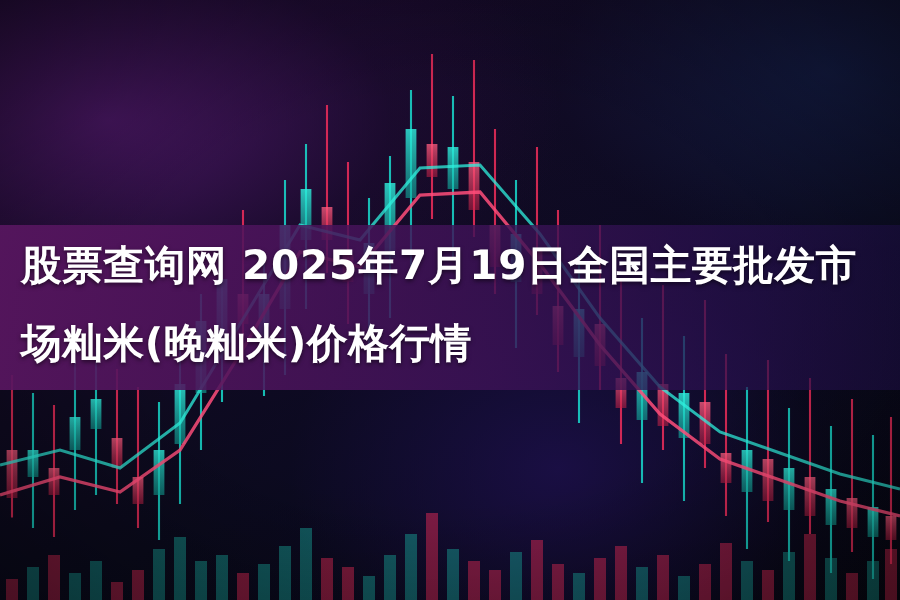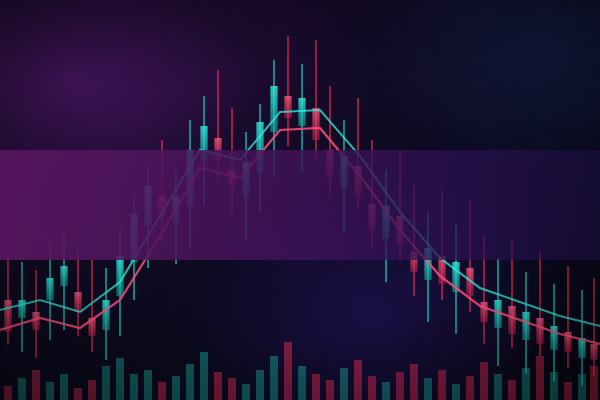--- a/index.html
+++ b/index.html
@@ -219,14 +219,15 @@
           <rect x="590" y="366" width="8" height="34" fill="#ff2f5e" fill-opacity="0.45"></rect>
         </g>
       <path id="ma-pink-path" fill="none" stroke="#ff4d7a" stroke-opacity="0.85" stroke-width="2.2" d="M0 330 L40 318 L80 328 L120 300 L160 236 L200 168 L240 178 L280 130 L320 128 L360 176 L400 230 L440 276 L480 306 L520 320 L560 334 L600 344"></path>
       <path id="ma-cyan-path" fill="none" stroke="#2ff0de" stroke-opacity="0.75" stroke-width="2" d="M0 310 L40 300 L80 312 L120 282 L160 216 L200 150 L240 160 L280 112 L320 110 L360 156 L400 212 L440 258 L480 288 L520 302 L560 316 L600 326"></path>
     </svg>
   </div>
 
   <div class="bg-vignette"></div>
 
   <div class="headline-band"></div>
+  <div class="headline-text">股票查询网 2025年7月19日全国主要批发市场籼米(晚籼米)价格行情</div>
 
 </div>
 
 </body></html>

